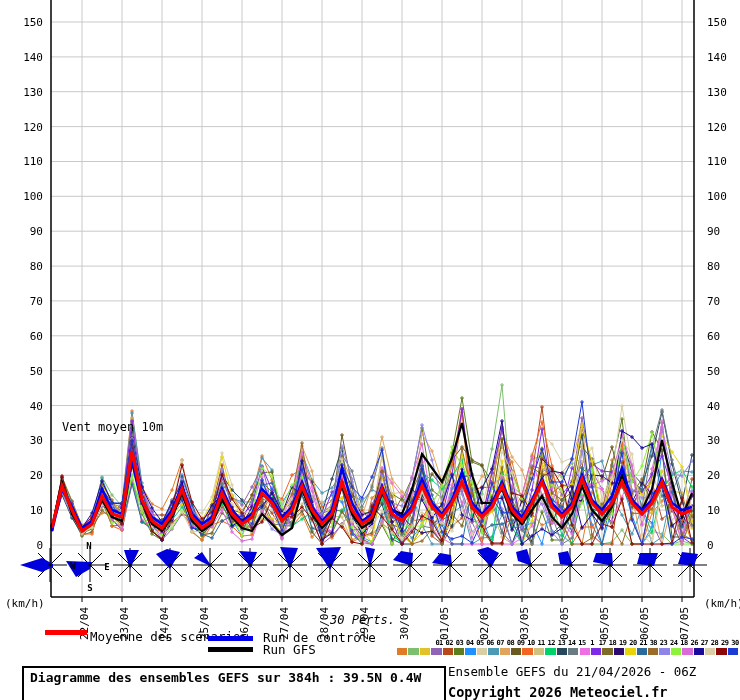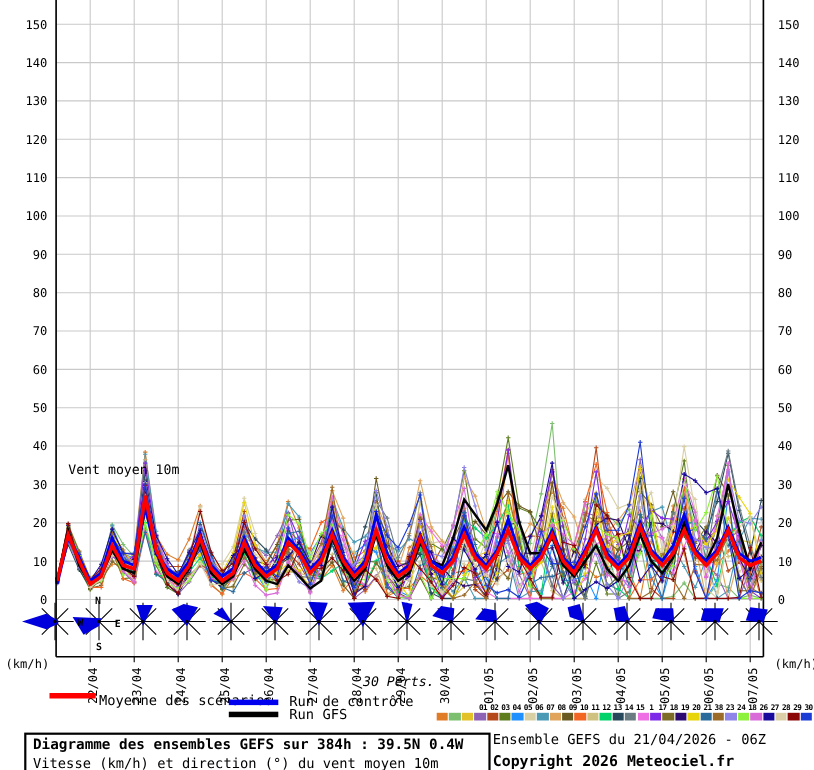--- a/index.html
+++ b/index.html
@@ -431,18 +431,17 @@
         <div style="background: rgb(217, 107, 217);"></div>
         <div style="background: rgb(26, 10, 155);"></div>
         <div style="background: rgb(220, 207, 168);"></div>
         <div style="background: rgb(139, 7, 7);"></div>
         <div style="background: rgb(28, 58, 212);"></div>
       </div>
     </div>
 
   <div class="abs titlebox">
     <div class="t1">Diagramme des ensembles GEFS sur 384h : 39.5N 0.4W</div>
-    <div class="t2">Vitesse (km/h) et direction (°) du vent moyen 10m</div>
   </div>
 
   <div class="abs runinfo">Ensemble GEFS du 21/04/2026 - 06Z</div>
   <div class="abs copyright">Copyright 2026 Meteociel.fr</div>
 </div>
 
 </body></html>

